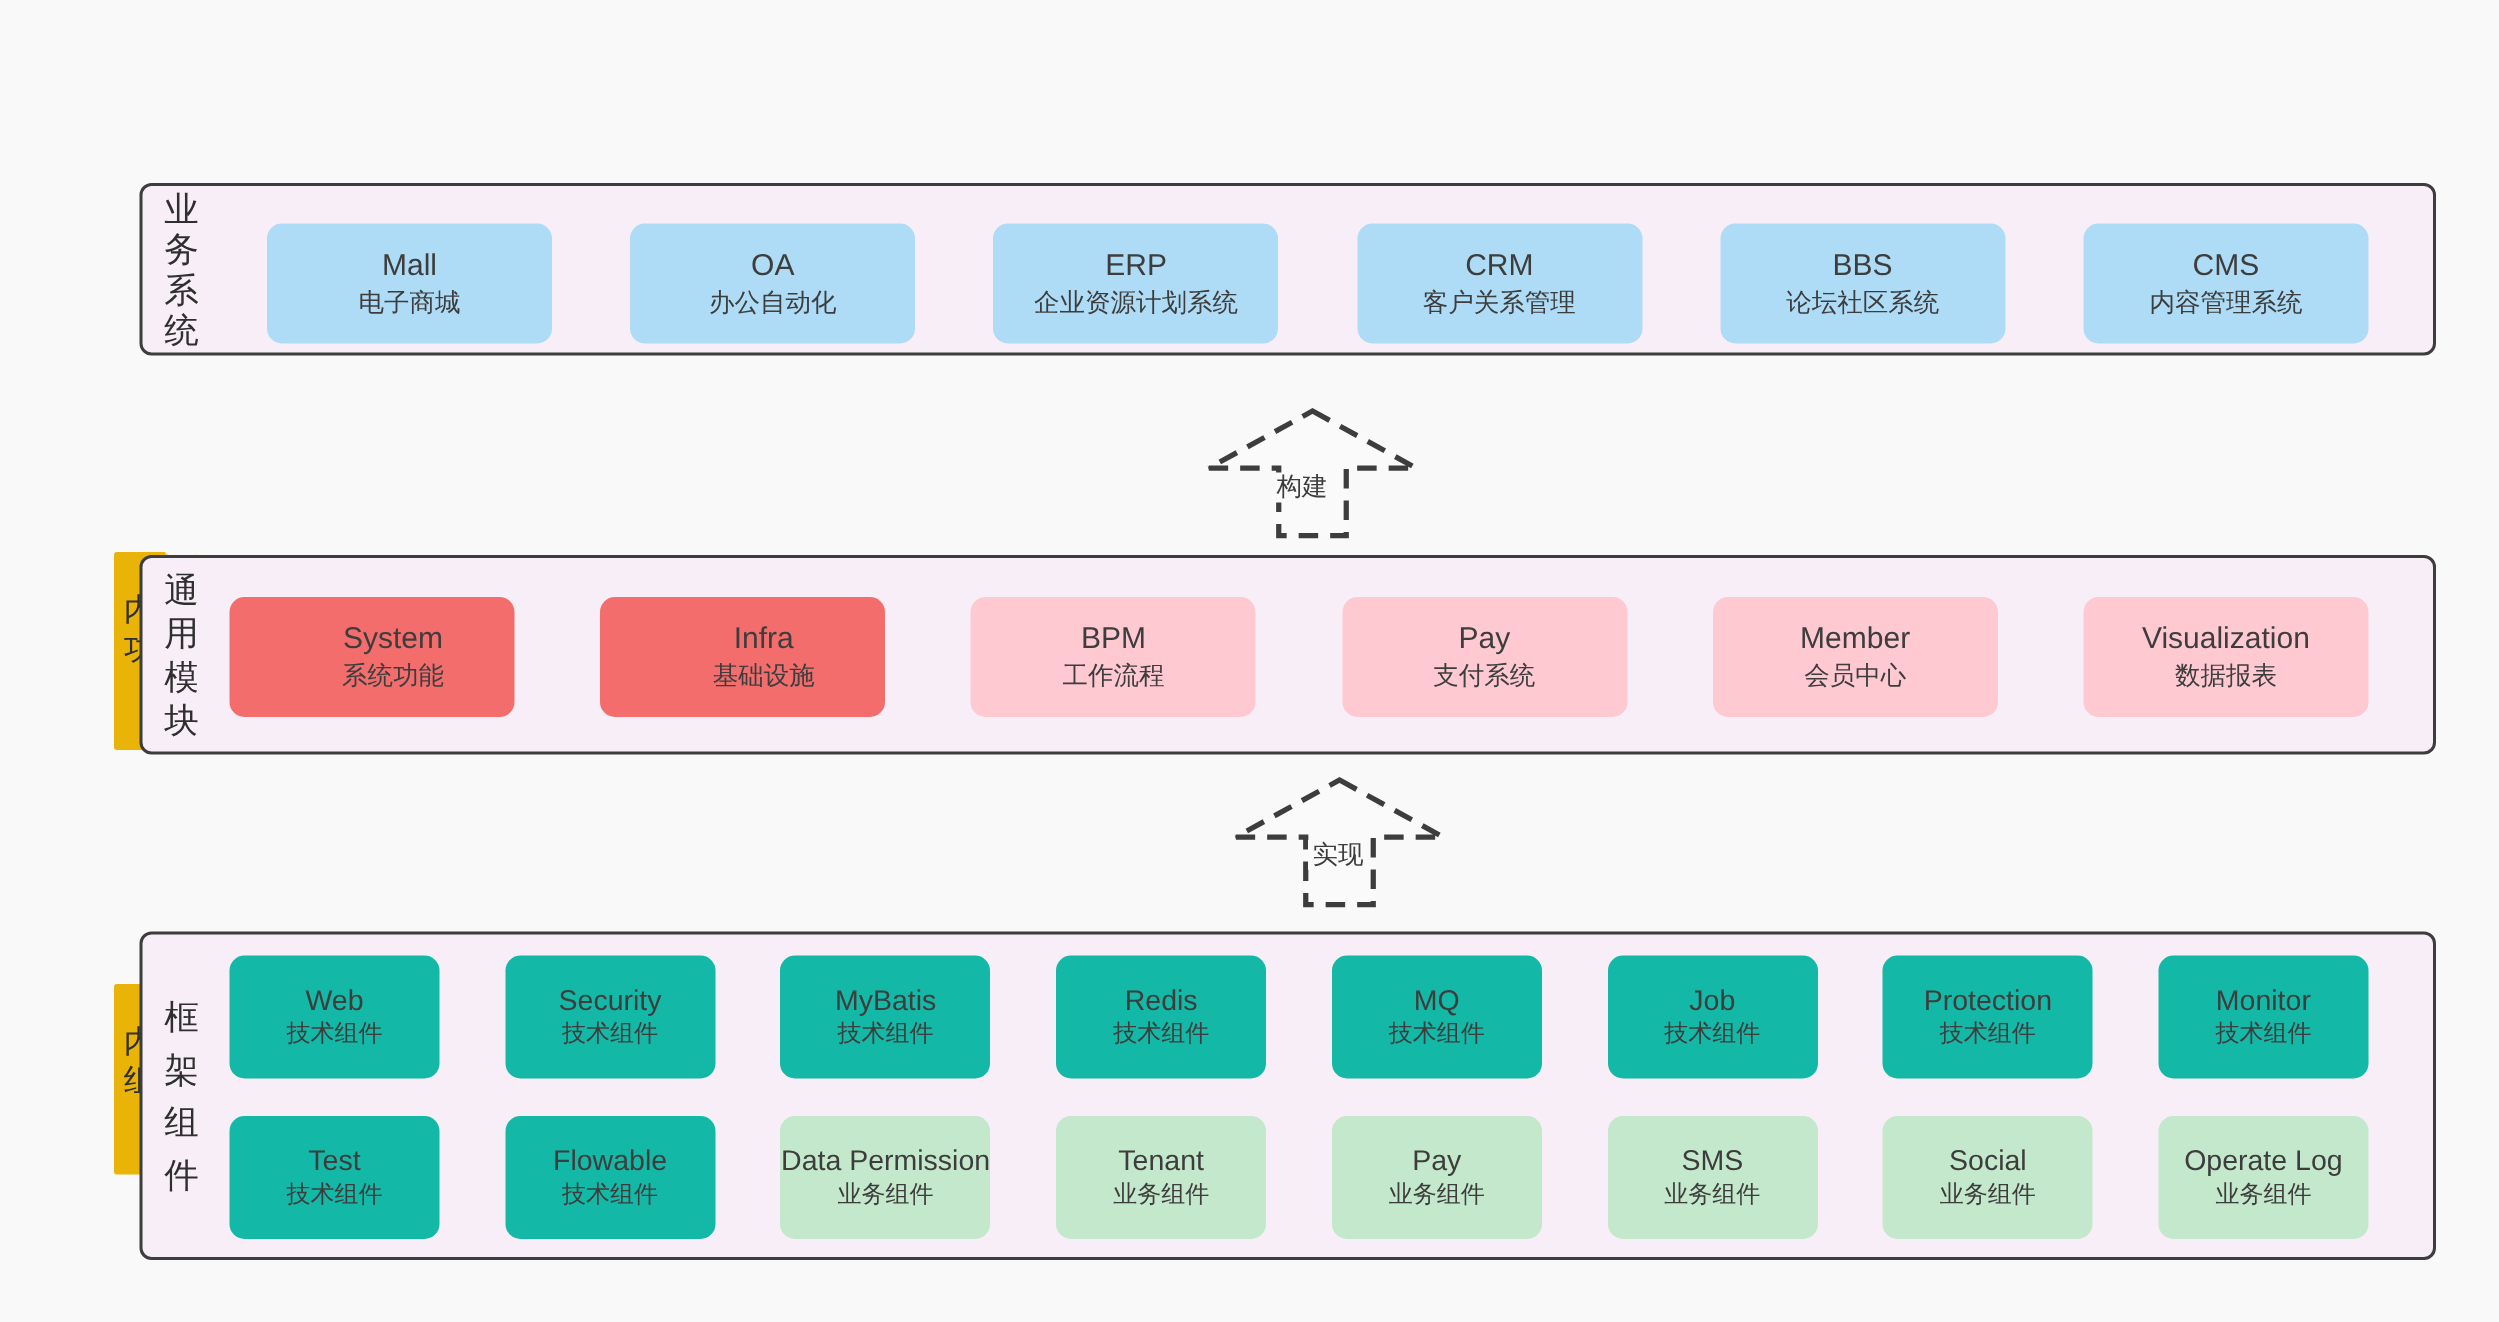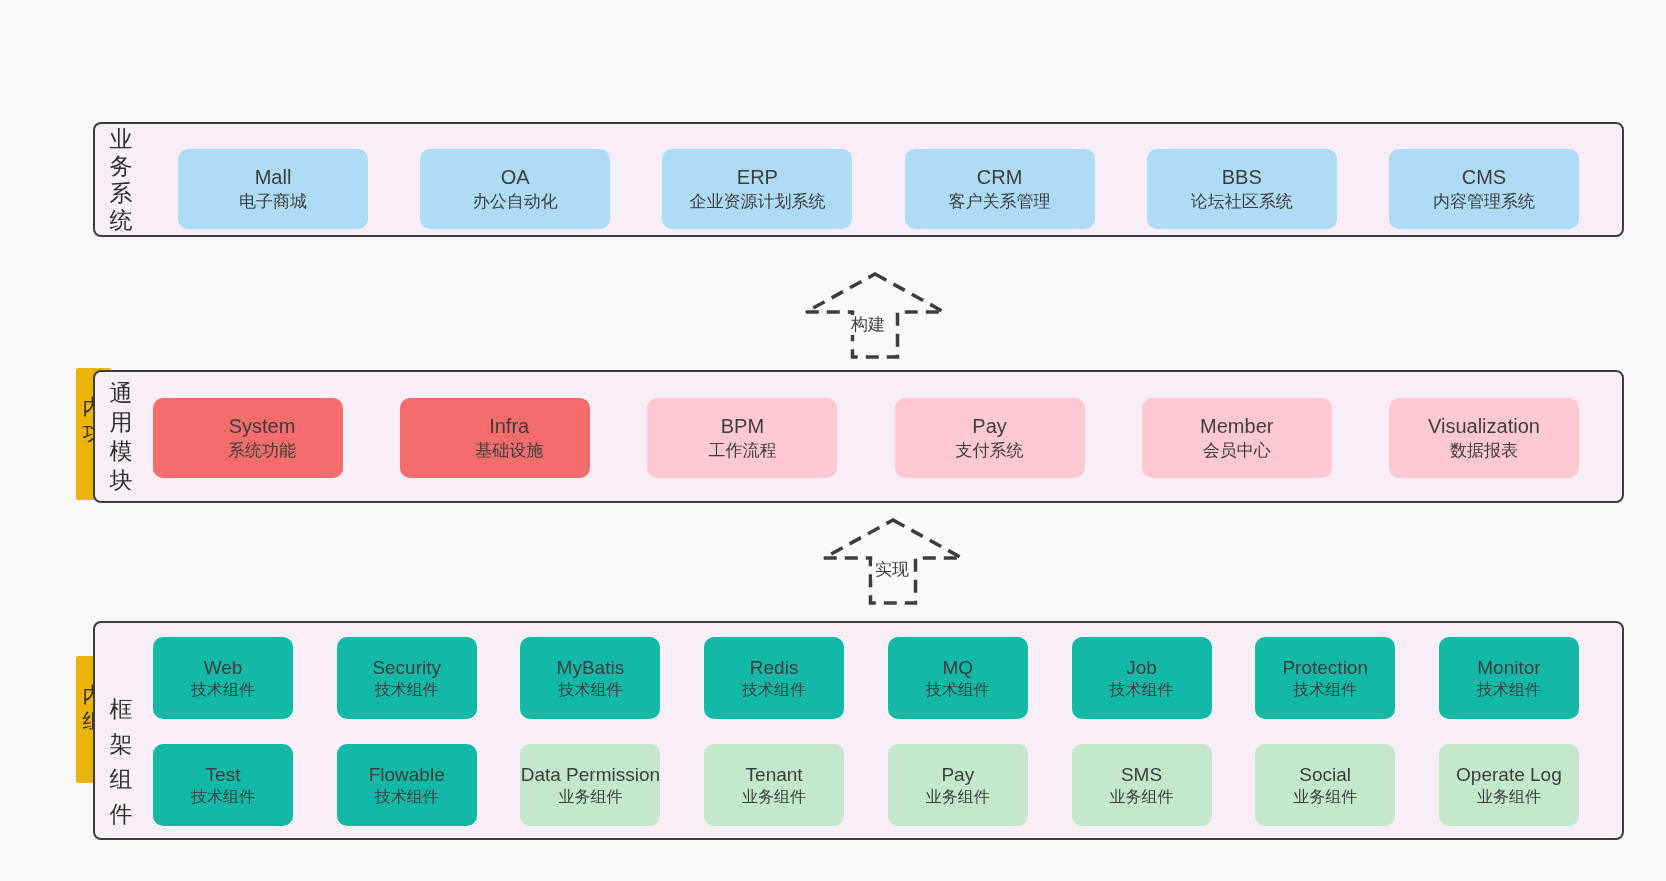--- a/index.html
+++ b/index.html
@@ -27,21 +27,21 @@
     left:11px; top:50%;
     transform:translateY(-50%);
     width:30px;
     font-size:23px;
     color:#2f2f2f;
     text-align:center;
     word-break:break-all;
   }
   #layer-business  .layer-label { line-height:27px; }
   #layer-modules   .layer-label { line-height:29px; }
-  #layer-framework .layer-label { line-height:35px;margin-top:31px; }
+  #layer-framework .layer-label { line-height:35px; }
 
   .box-row {
     position:absolute;
     left:58px; right:43px;
     display:flex;
     justify-content:space-between;
   }
   #layer-business .box-row { top:25px;padding-left:25px; }
   #layer-modules  .box-row { top:26px; }
   #row-tech { top:14px; }

